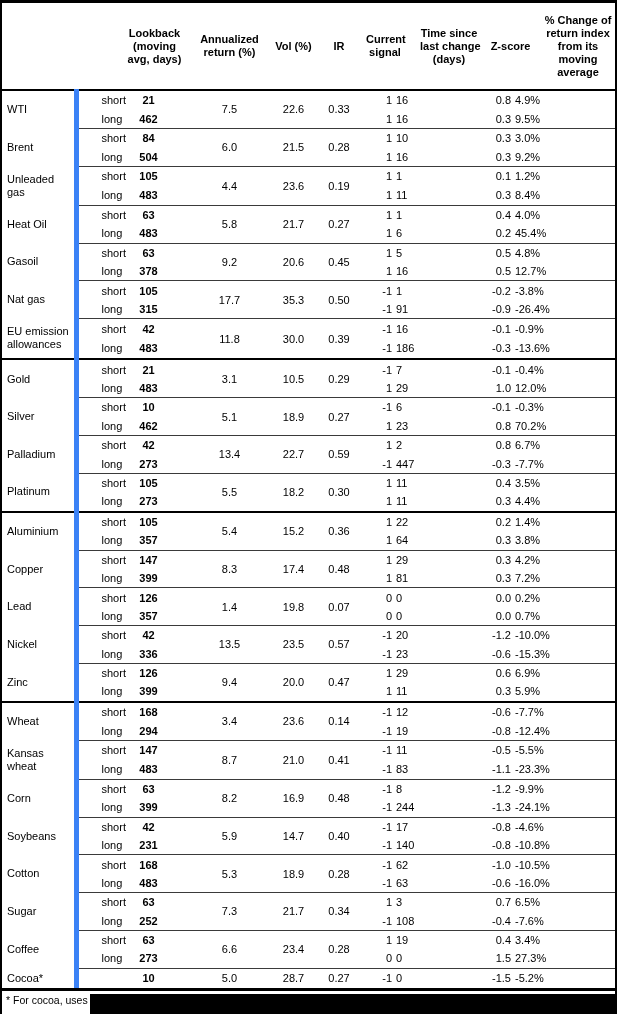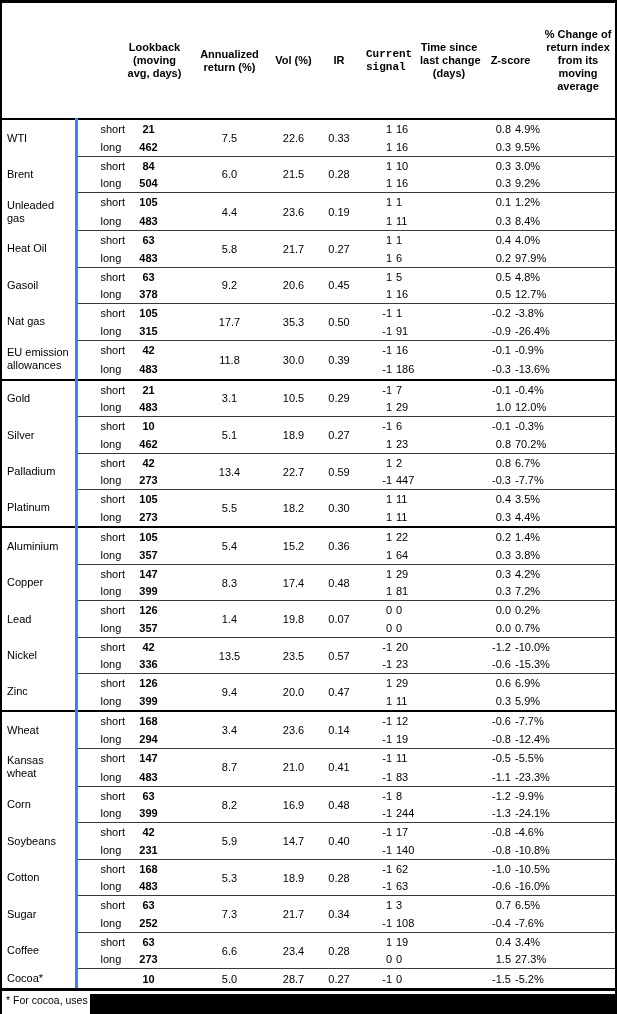--- a/index.html
+++ b/index.html
@@ -7,30 +7,30 @@
   body { font-family:"Liberation Sans", sans-serif; color:#000; }
   .page {
     width:617px; height:1014px; background:#fff; overflow:hidden;
     border-left:2px solid #000; border-right:2px solid #000; border-top:3px solid #000;
   }
   table.sig-table {
     width:613px; height:985px; border-collapse:collapse; table-layout:fixed;
     font-size:11px; color:#000;
   }
   thead th {
-    height:116px; font-weight:bold; text-align:center; vertical-align:middle;
+    height:87px; font-weight:bold; text-align:center; vertical-align:middle;
     padding:0; border-bottom:2px solid #000;
   }
   .hs { white-space:pre; line-height:13px; }
-  .sh-sig .hs { transform:translateX(8px);font-family:Liberation Mono, monospace; }
+  .sh-sig .hs { transform:translateX(8px); }
   .sh-tm  .hs { transform:translateX(24px); }
   .sh-z   .hs { transform:translateX(26px);text-align:center; }
   .sh-pct .hs { transform:translateX(13px); }
   td { vertical-align:middle; padding:0; line-height:12px; font-size:11px; }
-  td.name { text-align:left; padding-left:5px; line-height:13px; border-right:3px solid #3b82f6;margin-top:27px; }
+  td.name { text-align:left; padding-left:5px; line-height:13px; border-right:5px solid #3b82f6;margin-top:27px; }
   td.pos  { text-align:right; padding-left:23px; }
   td.lb   { text-align:center; padding-right:12px;font-weight:bold; }
   td.ctr  { text-align:center; }
   td.sig  { text-align:right; padding-right:4px; }
   td.tm   { text-align:left; padding-right:3px; }
   td.z    { text-align:right; padding-right:4px;margin-top:42px; }
   td.pct  { text-align:left; padding-right:25px; }
   td.tt   { border-top:1px solid #3a3a3a; }
   td.tk   { border-top:2px solid #000; }
   .footer {
@@ -168,21 +168,21 @@
           <td class="tm tt">1</td>
           <td class="z tt">0.4</td>
           <td class="pct tt">4.0%</td>
         </tr>
         <tr>
           <td class="pos">long</td>
           <td class="lb">483</td>
           <td class="sig">1</td>
           <td class="tm">6</td>
           <td class="z">0.2</td>
-          <td class="pct">97.9%</td>
+          <td class="pct">45.4%</td>
         </tr>
         <tr>
           <td class="name" rowspan="2">Gasoil</td>
           <td class="pos tt">short</td>
           <td class="lb tt">63</td>
           <td class="ctr tt" rowspan="2">9.2</td>
           <td class="ctr tt" rowspan="2">20.6</td>
           <td class="ctr tt" rowspan="2">0.45</td>
           <td class="sig tt">1</td>
           <td class="tm tt">5</td>

